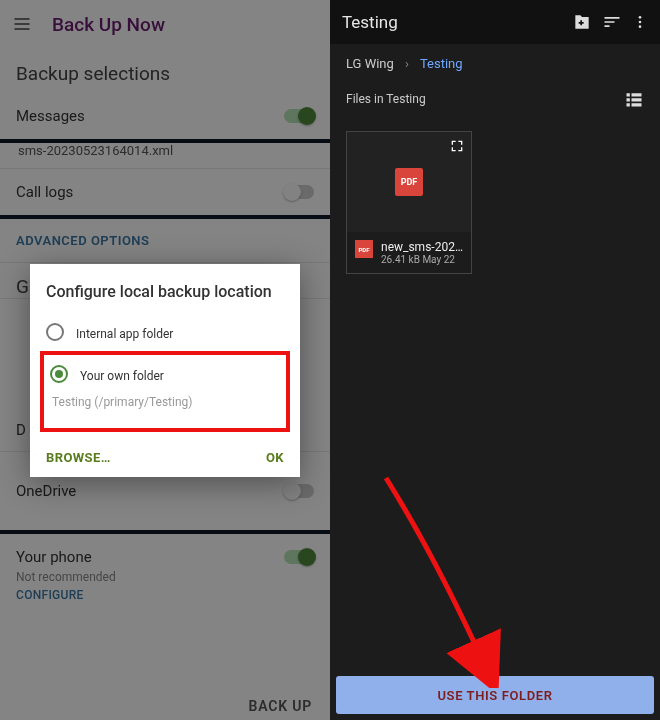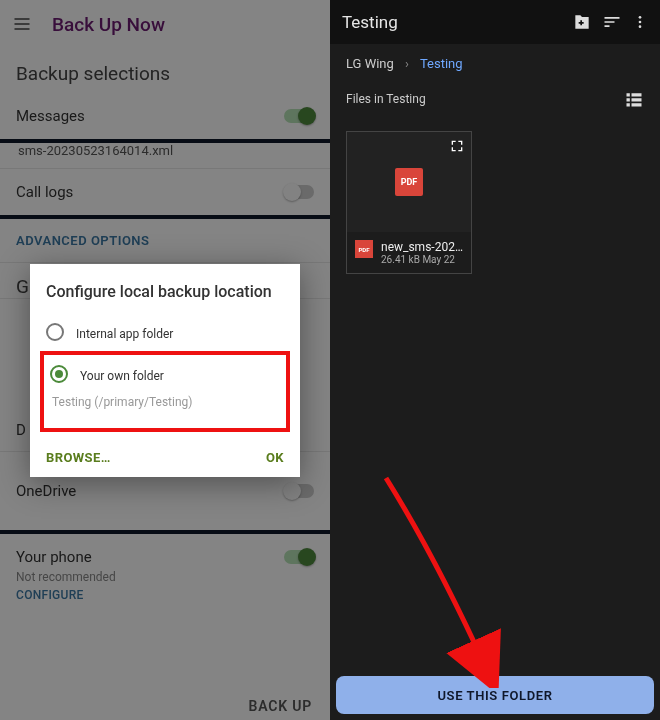--- a/index.html
+++ b/index.html
@@ -41,21 +41,21 @@
   .files-h { display:flex; align-items:center; padding:10px 16px; font-size:12px; color:#ccc; }
   .files-h span { flex:1; }
   .thumb { margin:12px 16px; width:126px; border:1px solid #444; position:relative; }
   .thumb-prev { height:100px; background:#222; display:flex; align-items:center; justify-content:center; }
   .pdf-b { width:28px; height:28px; background:#d9453a; color:#fff; font-size:9px; font-weight:700; display:flex; align-items:center; justify-content:center; border-radius:2px; }
   .exp { position:absolute; top:6px; right:6px; width:16px; height:16px; }
   .fmeta { display:flex; align-items:flex-start; gap:8px; padding:8px; }
   .fmeta .mini { width:18px; height:18px; background:#d9453a; color:#fff; font-size:6px; font-weight:700; display:flex; align-items:center; justify-content:center; flex-shrink:0; }
   .fmeta .nm { font-size:12px; color:#eee; overflow:hidden; text-overflow:ellipsis; white-space:nowrap; }
   .fmeta .sz { font-size:10px; color:#aaa; }
-  .use { margin:0 6px 6px; height:38px; background:#8fb0ea; color:#0f172a; border-radius:8px; display:flex; align-items:center; justify-content:center; font-size:13px; font-weight:600; letter-spacing:.6px; }
+  .use { margin:0 6px 6px; height:38px; background:#8fb0ea; color:#7f1d1d; border-radius:3px; display:flex; align-items:center; justify-content:center; font-size:13px; font-weight:600; letter-spacing:.6px; }
   .arrow { position:absolute; left:376px; top:468px; width:160px; height:220px; pointer-events:none; }
 </style>
 </head>
 <body>
 
 <div class="pane">
   <div class="left-bg" style="height:100%;">
     <div class="app-bar">
       <svg width="20" height="20" viewBox="0 0 24 24">
           <path d="M3 6h18M3 12h18M3 18h18" stroke="#444" stroke-width="2"></path>

